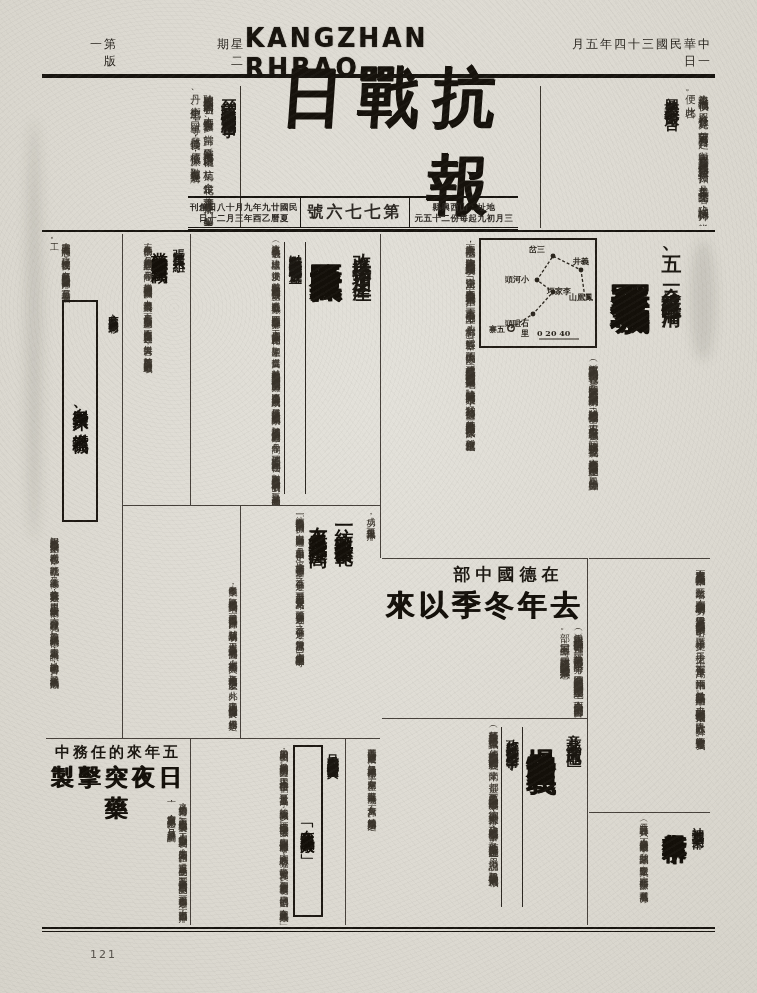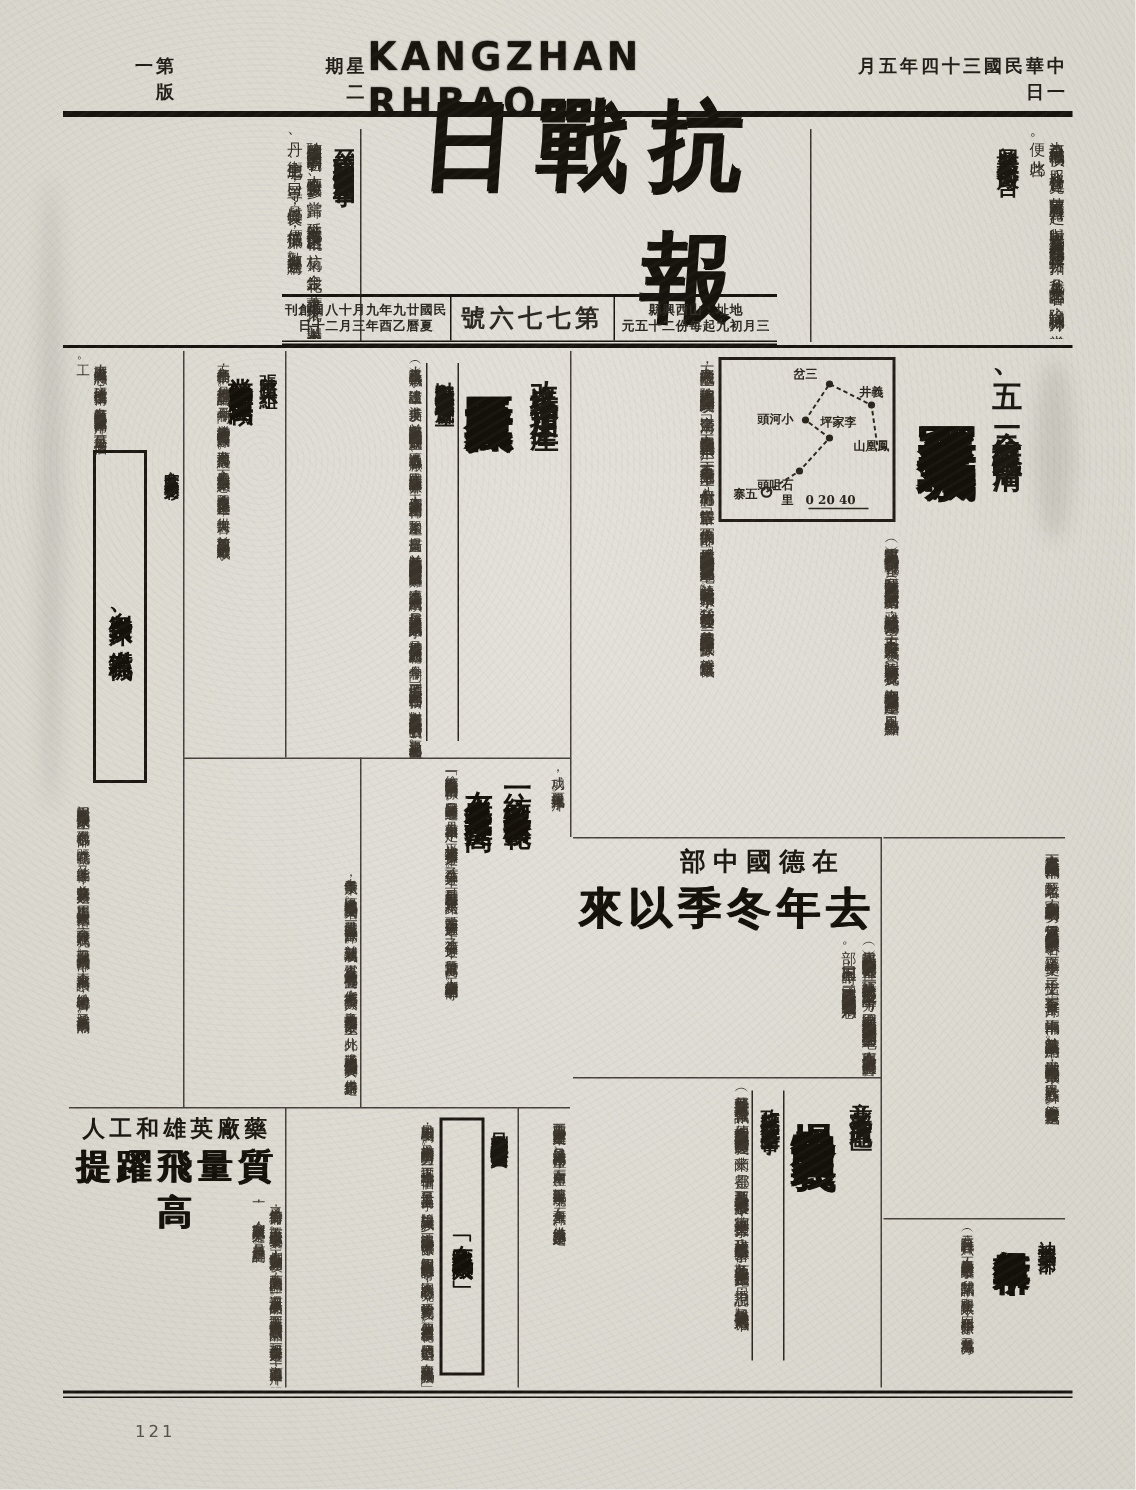--- a/index.html
+++ b/index.html
@@ -22,21 +22,21 @@
   .rtl { unicode-bidi:bidi-override; direction:rtl; display:inline-block; }
   .v { writing-mode:vertical-rl; }
   .blk { position:absolute; overflow:hidden; }
   .rule-h { position:absolute; background:#17140f; }
   .rule-v { position:absolute; background:#3a352d; width:1px; }
 
   
   .topbar { position:absolute; left:45px; right:45px; top:40px; height:26px;
     display:flex; align-items:center; justify-content:space-between;
     font-family:"DejaVu Sans","Liberation Sans",sans-serif; }
-  .topbar .cjk { font-size:12px; font-weight:bold; color:#211d17; letter-spacing:2px;padding-left:44px; }
+  .topbar .cjk { font-size:12px; font-weight:normal; color:#211d17; letter-spacing:2px;padding-left:44px; }
   .topbar .roman { font-size:25px; font-weight:bold; letter-spacing:3px; color:#17130d;
     transform:scaleY(1.05); text-shadow:0 0 1px #17130d; }
   .topbar-left { display:flex; gap:54px; }
 
   
   .m-title { position:absolute; left:238px; top:88px; width:268px; height:106px;
     display:flex; align-items:center; justify-content:center; }
   .m-title .t { font-size:62px; font-weight:bold; letter-spacing:14px; color:#16120c;
     transform:skewX(-4deg) scaleY(1.05); text-shadow:1px 1px 0 #16120c; }
   .infobar { position:absolute; left:188px; top:196px; width:330px; height:34px;
@@ -128,21 +128,21 @@
         <circle cx="100" cy="30" r="2.4" fill="#2a251d"></circle>
         <circle cx="56" cy="40" r="2.4" fill="#2a251d"></circle>
         <circle cx="72" cy="52" r="2.4" fill="#2a251d"></circle>
         <circle cx="52" cy="74" r="2.4" fill="#2a251d"></circle>
         <circle cx="30" cy="88" r="3.2" fill="none" stroke="#2a251d" stroke-width="1.4"></circle>
         <line x1="58" y1="99" x2="98" y2="99" stroke="#2a251d" stroke-width="1"></line>
       </svg>
       <span class="map-label rtl" style="left:48px;top:4px;">三岔</span>
       <span class="map-label rtl" style="left:92px;top:16px;">義井</span>
       <span class="map-label rtl" style="left:24px;top:34px;">小河頭</span>
-      <span class="map-label rtl" style="left:66px;top:36px;">李家坪</span>
+      <span class="map-label rtl" style="left:66px;top:46px;">李家坪</span>
       <span class="map-label rtl" style="left:24px;top:78px;">石咀頭</span>
       <span class="map-label rtl" style="left:8px;top:84px;">五寨</span>
       <span class="map-label rtl" style="left:88px;top:52px;font-family:Liberation Mono, monospace;">鳳凰山</span>
       <span class="map-scale" style="left:56px;top:88px;">0  20  40</span>
       <span class="map-scale" style="left:40px;top:88px;">里</span>
     </div>
     <div class="body-txt v" style="position:absolute;left:100px;right:110px;top:122px;bottom:2px;">（本報訊）軍區司令部二十八日特別作戰公報：我二分區部隊對五（寨）三（岔）綫二十天猛烈攻勢的結果，已將該綫敵據點完全掃蕩，二十五日下午六時光復五寨城，同時收復小河頭（曾經我攻克）、李家坪（被我摧毀後三月間敵又重建）、鳳凰山等據點。</div>
     <div class="body-txt v" style="position:absolute;left:2px;top:2px;bottom:2px;width:94px;">五寨境內敵寇，除李家坪一個小據點我正在繼續圍攻外，已完全肅清。五寨神池平川地區三千六百三十二戶，一萬六千三百一十七方里國土，八十七個村莊，已宣告解放。偽軍的大隊部，成爲敵寇從北面推行「蠶食」「掃蕩」毀滅我根據地的重要基地，並隨時威脅我管涔山聯系。我猛烈攻勢發起後，三岔等外圍據點二十三日晚即被拔除，殘敵倉皇逃竄。</div>
   </div>
 
@@ -203,24 +203,24 @@
 
   <div class="blk" style="left:240px;top:505px;width:140px;height:233px;border-left:1px solid #46403a;border-top:1px solid #46403a;">
     <div class="body-sm v" style="position:absolute;right:4px;top:4px;height:100px;width:14px;">成功，每塊可化鐵水三千斤。</div>
     <div class="head-v v" style="position:absolute;right:22px;top:6px;height:180px;font-size:19px;letter-spacing:3px;">紡一廠爭取當模範</div>
     <div class="head-v v" style="position:absolute;right:48px;top:6px;height:180px;font-size:19px;letter-spacing:3px;">布疋質量飛躍提高</div>
     <div class="body-sm v" style="position:absolute;left:2px;top:3px;bottom:3px;width:62px;">紡一廠在「爭取當模範」的奮鬥目標下，出品質量同時並進。一月份出布二百四十二疋，平均起來特等布佔百分之三十，乙等佔百分之二十。可是到三月份出布三百六十五疋（六支布），頭等布已佔百分之四十五，乙等僅佔百分之十，質量飛躍提高，工人們並繼續爭取全部頭等。</div>
   </div>
 
   <div class="blk" style="left:46px;top:738px;width:144px;height:187px;border-top:1px solid #46403a;">
     <div style="text-align:center;padding-top:3px;">
-      <span class="kick-v rtl" style="font-size:15px;letter-spacing:3px;">藥廠英雄和工人</span>
+      <span class="kick-v rtl" style="font-size:15px;letter-spacing:3px;">五年來的任務中</span>
     </div>
     <div style="text-align:center;">
-      <span class="head-v rtl" style="font-size:23px;letter-spacing:4px;text-shadow:1px 0 0 #14100a;">質量飛躍提高</span>
+      <span class="head-v rtl" style="font-size:23px;letter-spacing:4px;text-shadow:1px 0 0 #14100a;">日夜突擊製藥</span>
     </div>
     <div class="body-sm v" style="position:absolute;left:2px;right:2px;top:58px;bottom:3px;">爲了供給前方需要，藥廠工人夜以繼日突擊製藥。工人們每夜自動加班到深夜，有的一人做兩人的工作，還超過一百多磅藥品。製藥工人余黃德一天平均製出八項藥品，超過去年百分之一百四十；出酒超過一百四十斤，肥皂成本降低了四分之一，全廠在製出八項新藥之外，月月超過原定計劃。</div>
   </div>
 
   <div class="blk" style="left:190px;top:738px;width:155px;height:187px;border-left:1px solid #46403a;border-top:1px solid #46403a;">
     <div class="kick-v v" style="position:absolute;right:4px;top:6px;height:174px;font-size:12px;letter-spacing:1px;">呂梁印刷廠工人不斷提高質量</div>
     <div class="boxed" style="position:absolute;right:22px;top:6px;width:30px;height:172px;">
       <span class="head-v v" style="font-size:14px;letter-spacing:1px;">「在文化戰線上戰勝敵人！」</span>
     </div>
     <div class="body-sm v" style="position:absolute;left:2px;top:3px;bottom:3px;width:96px;">呂梁印刷廠工友們，爲提高印刷質量不斷努力。排字工人一小時排字一千三百個，最近又提高了一百字；拚版誤差大大減少；澆字部每小時澆印一千七百餘張，本報四開版最快時只要廿小時半。許多同志熱心研究，常常研究到深夜，個個要在質量上爭模範。他們的口號是：「在文化戰線上戰勝敵人！」</div>

